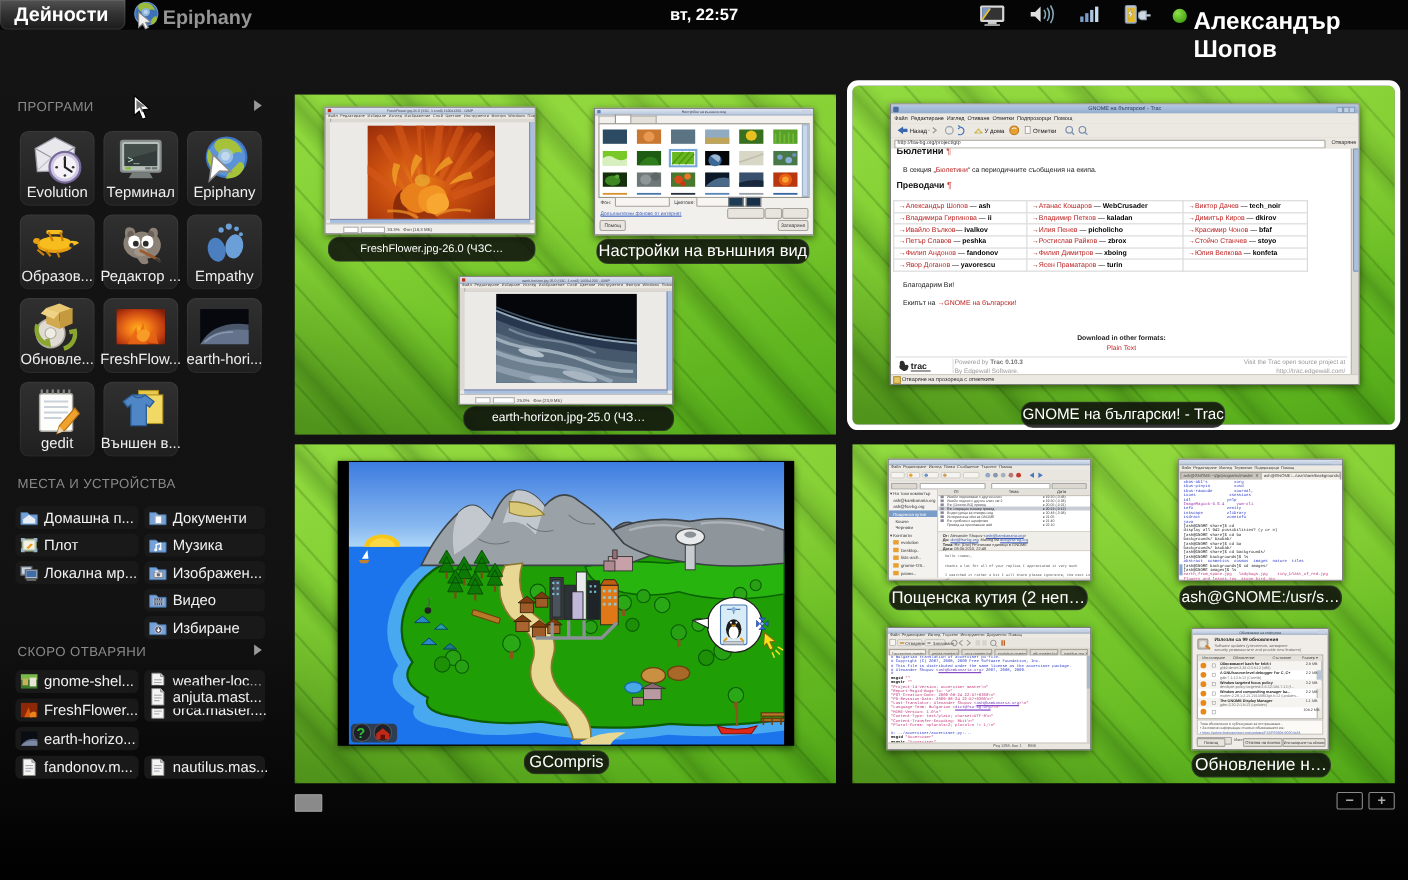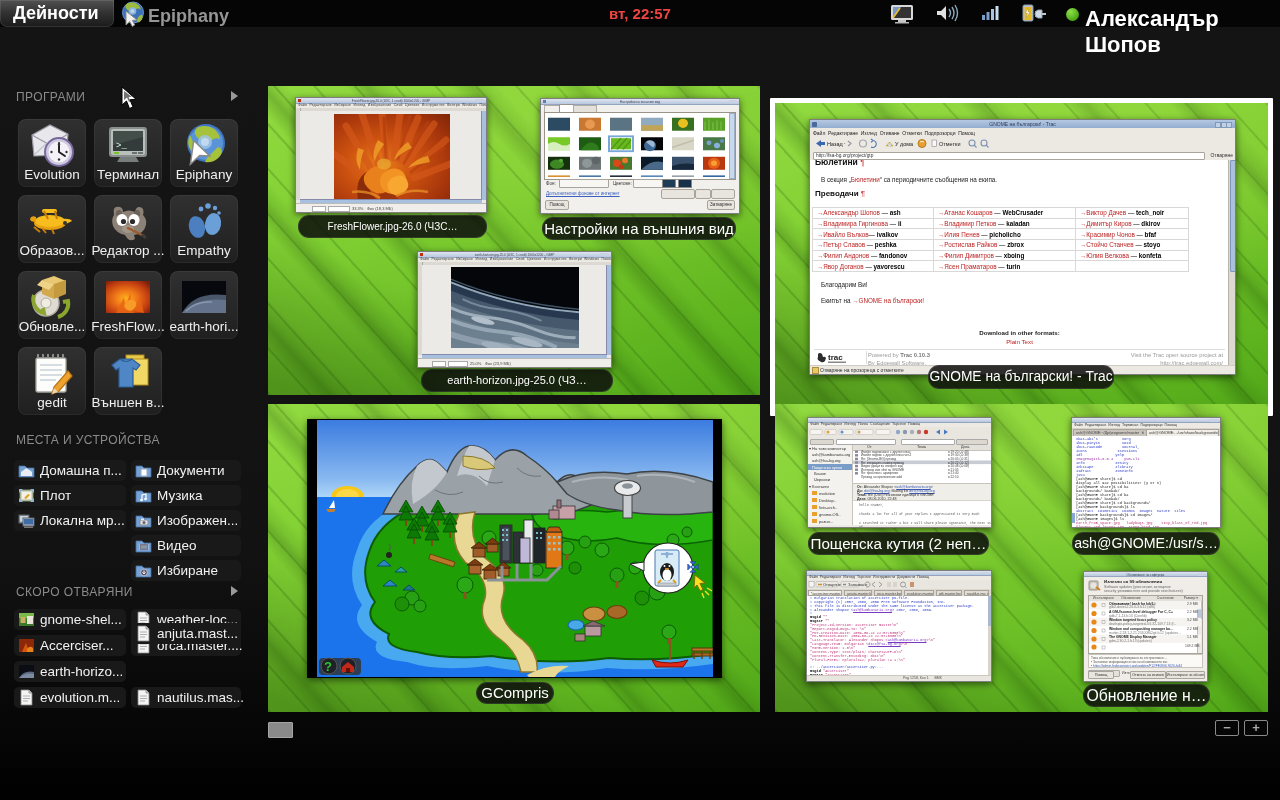--- a/index.html
+++ b/index.html
@@ -3,21 +3,21 @@
 <style>
 html,body{margin:0;padding:0;width:1280px;height:800px;overflow:hidden;background:#000;}
 body{font-family:"Liberation Sans",sans-serif;position:relative;}
 #stage{position:absolute;inset:0;background:linear-gradient(#141414 0%,#121212 70%,#060606 92%,#000 100%);}
 
 #topbar{position:absolute;left:0;top:0;width:1280px;height:27px;background:#050505;padding-left:12px;}
 #actbtn{position:absolute;left:0;top:0;width:114px;height:27px;border-radius:0 0 7px 7px;
  background:linear-gradient(#525252,#333333 45%,#1a1a1a);box-shadow:inset 0 0 0 1px rgba(255,255,255,0.10);}
 #actbtn span{position:absolute;left:13px;top:3px;font-size:18px;font-weight:bold;color:#fff;}
 #applabel{position:absolute;left:148px;top:6px;font-size:18px;font-weight:bold;color:#959595;}
-#clock{position:absolute;left:0;top:5px;width:1280px;text-align:center;font-size:15px;font-weight:bold;color:#ef4444;}
+#clock{position:absolute;left:0;top:5px;width:1280px;text-align:center;font-size:15px;font-weight:bold;color:#ffffff;}
 #username{position:absolute;left:1085px;top:6px;font-size:22px;font-weight:bold;color:#fff;}
 .statdot{position:absolute;left:1066px;top:8px;width:13px;height:13px;border-radius:50%;
  background:radial-gradient(circle at 35% 30%,#8ee04a,#4aa816 70%,#3c8e10);}
 
 #search{position:absolute;left:14px;top:43px;width:226px;height:22px;background:#3d3d3d;
  border:1px solid #6f6f6f;border-radius:6px;}
 #search span{position:absolute;left:8px;top:3px;font-size:15px;color:#b0b0b0;}
 .shdr{position:absolute;font-size:12px;color:#8a8a8a;letter-spacing:0.4px;}
 .sarrow{position:absolute;width:0;height:0;border-left:7px solid #999;border-top:5px solid transparent;border-bottom:5px solid transparent;}
 .tile{position:absolute;width:68px;height:68px;border-radius:8px;
@@ -326,21 +326,21 @@
           <path d="M5,7 h7 M5,9.5 h7 M5,12 h5" stroke="#99a" stroke-width="0.8"></path>
         </svg>
  <div class="ptxt">weather-loc...</div>
       </div>
 <div class="pitem" style="left:14px;top:635px;width:112px;">
  <svg class="pico" viewBox="0 0 17 17">
           <rect x="1" y="2" width="15" height="13" fill="#8c2808"></rect>
           <path d="M4,15 L8,6 L11,15 Z" fill="#d4590f"></path>
           <path d="M9,12 q3,-4 6,-1 l0,4 l-6,0 Z" fill="#e8821a"></path>
         </svg>
- <div class="ptxt">Accerciser...</div>
+ <div class="ptxt">FreshFlower...</div>
       </div>
 <div class="pitem" style="left:131px;top:635px;width:110px;">
  <svg class="pico" viewBox="0 0 17 17">
           <path d="M3,1 h8 l3,3 v12 h-11 Z" fill="#f4f4f2" stroke="#888" stroke-width="0.8"></path>
           <path d="M11,1 v3 h3" fill="#ccc" stroke="#888" stroke-width="0.8"></path>
           <path d="M5,7 h7 M5,9.5 h7 M5,12 h5" stroke="#99a" stroke-width="0.8"></path>
         </svg>
  <div class="ptxt">orca.master....</div>
       </div>
 <div class="pitem" style="left:14px;top:661px;width:112px;">
@@ -358,21 +358,21 @@
           <path d="M5,7 h7 M5,9.5 h7 M5,12 h5" stroke="#99a" stroke-width="0.8"></path>
         </svg>
  <div class="ptxt">anjuta.mast...</div>
       </div>
 <div class="pitem" style="left:14px;top:687px;width:112px;">
  <svg class="pico" viewBox="0 0 17 17">
           <path d="M3,1 h8 l3,3 v12 h-11 Z" fill="#f4f4f2" stroke="#888" stroke-width="0.8"></path>
           <path d="M11,1 v3 h3" fill="#ccc" stroke="#888" stroke-width="0.8"></path>
           <path d="M5,7 h7 M5,9.5 h7 M5,12 h5" stroke="#99a" stroke-width="0.8"></path>
         </svg>
- <div class="ptxt">evolution.m...</div>
+ <div class="ptxt">fandonov.m...</div>
       </div>
 <div class="pitem" style="left:131px;top:687px;width:110px;">
  <svg class="pico" viewBox="0 0 17 17">
           <path d="M3,1 h8 l3,3 v12 h-11 Z" fill="#f4f4f2" stroke="#888" stroke-width="0.8"></path>
           <path d="M11,1 v3 h3" fill="#ccc" stroke="#888" stroke-width="0.8"></path>
           <path d="M5,7 h7 M5,9.5 h7 M5,12 h5" stroke="#99a" stroke-width="0.8"></path>
         </svg>
  <div class="ptxt">nautilus.mas...</div>
       </div>
 </div>
@@ -530,21 +530,21 @@
   </svg>
   <div style="position:absolute;right:0px;top:13px;width:4px;bottom:12px;background:#a8c0e0;border-left:1px solid #88a;"></div>
   <div style="position:absolute;left:4px;bottom:8px;right:4px;height:4px;background:#a8c0e0;border-top:1px solid #88a;"></div>
   <div style="position:absolute;left:0;bottom:0;right:0;height:8px;background:#f0eeea;border-top:1px solid #bbb;">
    <div style="position:absolute;left:14px;top:1.5px;width:12px;height:4px;border:0.5px solid #aaa;background:#fff;"></div>
    <div style="position:absolute;left:30px;top:1.5px;width:18px;height:4px;border:0.5px solid #aaa;background:#fff;"></div>
    <div style="position:absolute;left:52px;top:1.5px;font-size:4px;color:#444;">25.0% &nbsp; Фон (23,9 МБ)</div>
   </div>
  </div>
 </div>
-<div class="ws" id="wsTR" style="left:770px;top:98px;width:493px;height:308px;">
+<div class="ws" id="wsTR" style="left:770px;top:73px;width:493px;height:308px;border-radius:10px;">
  <div class="win" style="left:34px;top:16px;width:425px;height:254px;background:#ece9e3;">
 
   <div style="position:absolute;left:0;top:0;right:0;height:8px;background:linear-gradient(#b4c8e2,#94aed0);border-bottom:1px solid #7a92b4;">
    <div style="position:absolute;left:2px;top:1.5px;width:5px;height:5px;background:#4a6a9c;border-radius:1px;"></div>
    <div style="position:absolute;left:0;right:0;top:1px;text-align:center;font-size:5px;color:#2c3c58;">GNOME на български! - Trac</div>
    <div style="position:absolute;right:14px;top:2px;width:4px;height:4px;background:#c2d2e6;border:0.5px solid #8098b8;"></div>
           <div style="position:absolute;right:8.5px;top:2px;width:4px;height:4px;background:#c2d2e6;border:0.5px solid #8098b8;"></div>
           <div style="position:absolute;right:3px;top:2px;width:4px;height:4px;background:#c2d2e6;border:0.5px solid #8098b8;"></div>
   </div>
 

